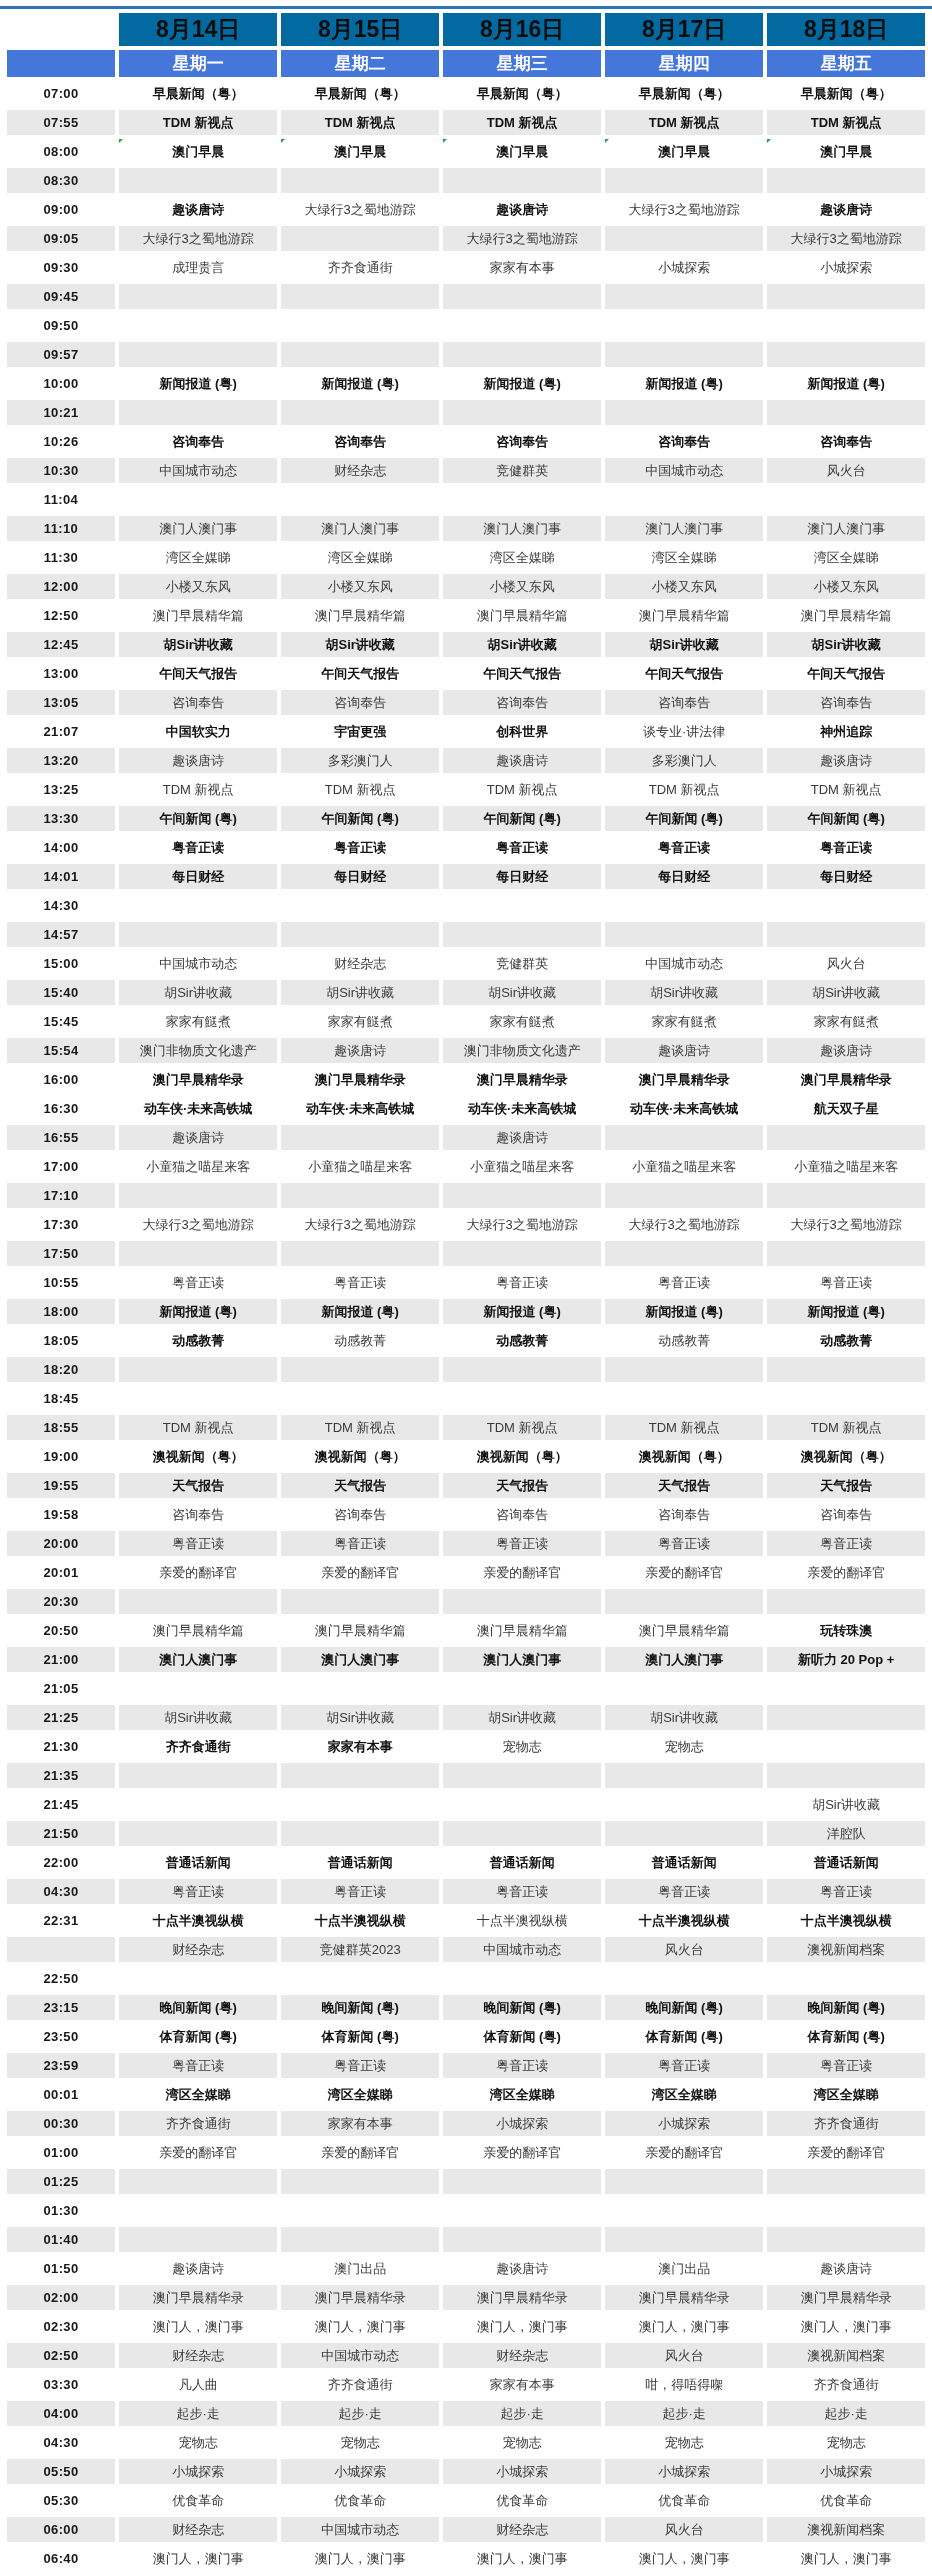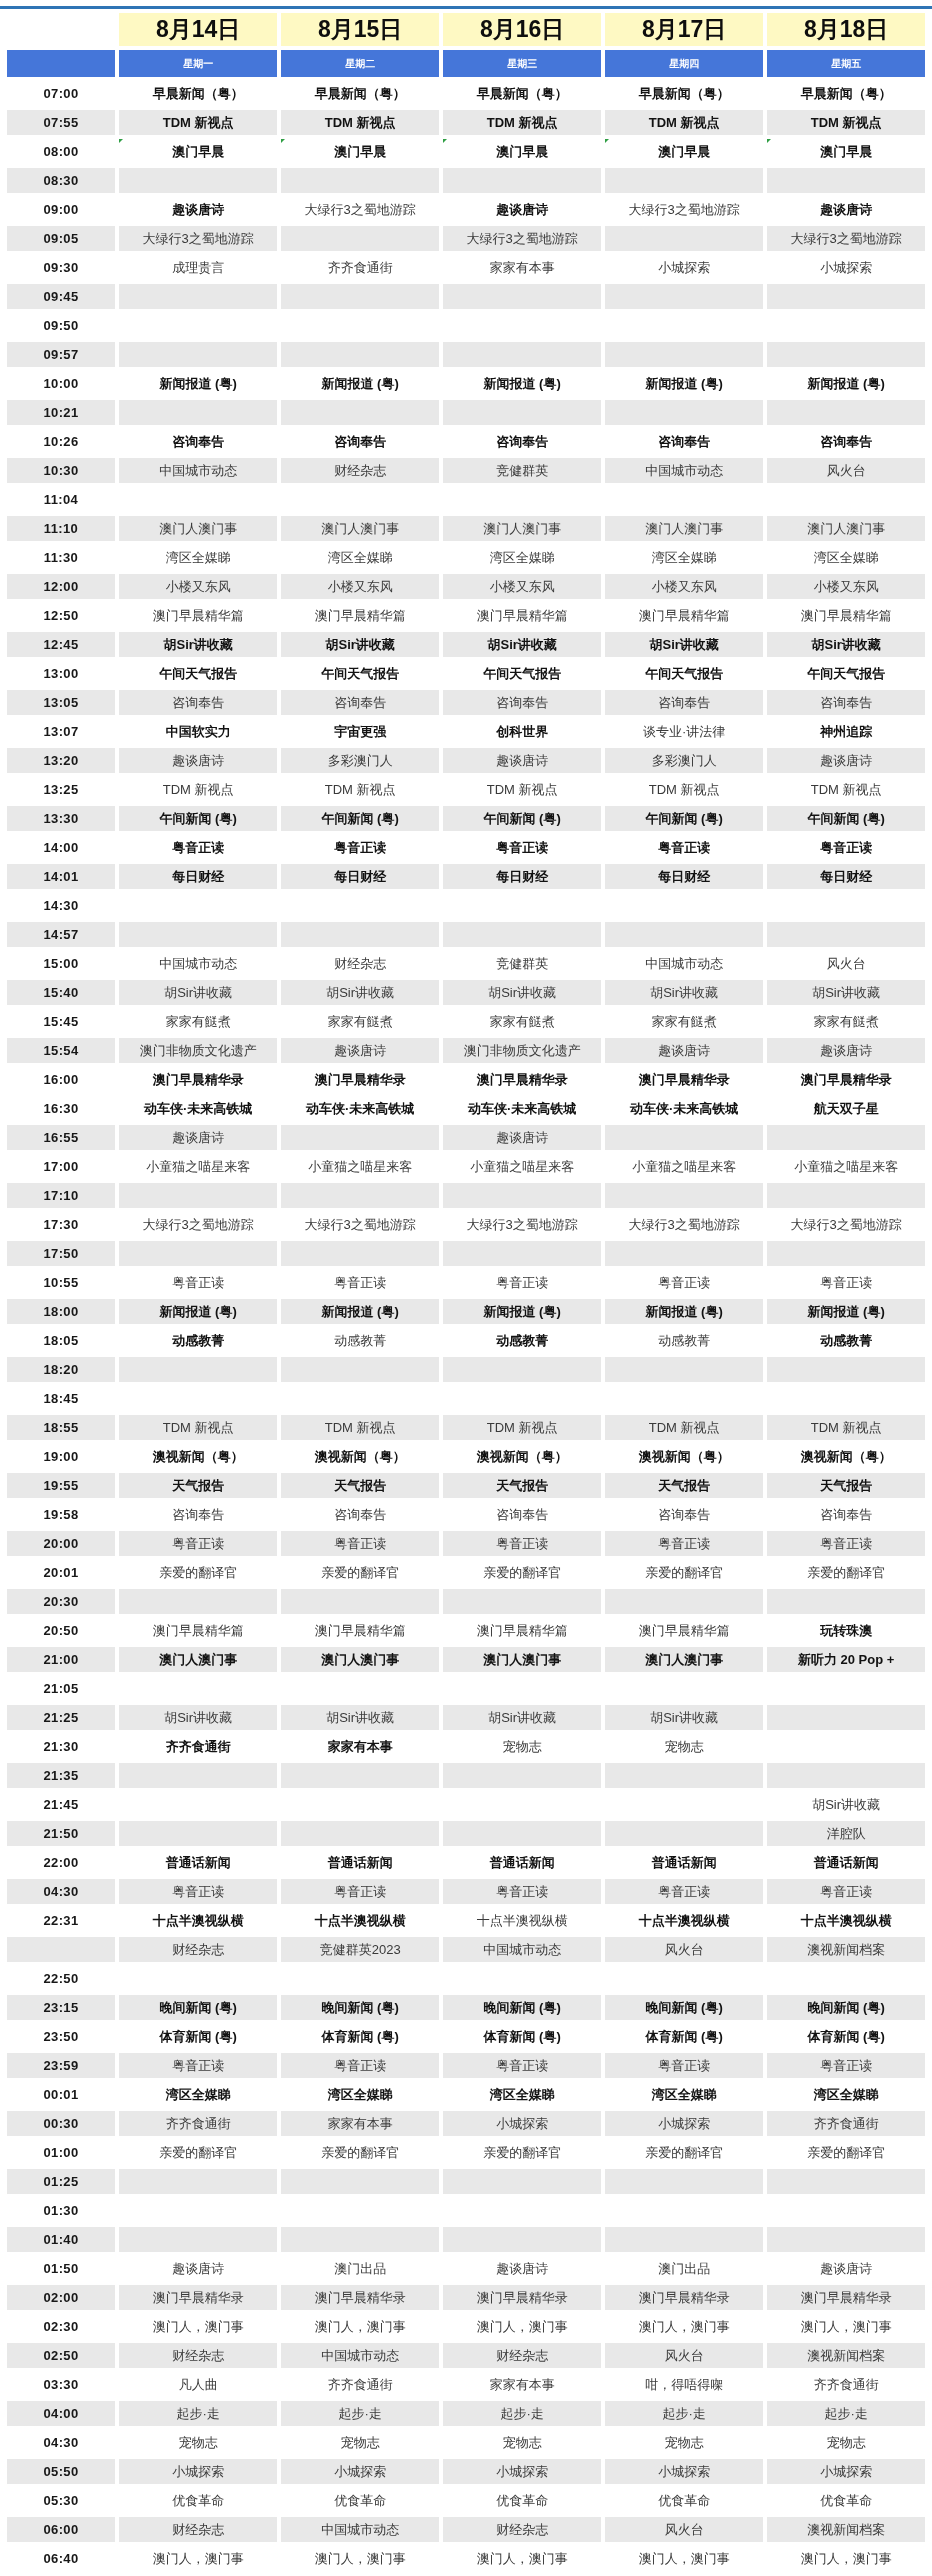--- a/index.html
+++ b/index.html
@@ -27,26 +27,26 @@
     position:relative;
     background:#ffffff;
   }
   .cell.g{background:#e8e8e8;}
   .cell.time{font-weight:700;color:#181818;letter-spacing:0.4px;}
   .cell.b{font-weight:700;color:#121212;}
   .date-cell{
     height:33px;line-height:33px;
     text-align:center;
     font-size:23px;font-weight:700;color:#0e0e0e;
-    background:#fef9c3;white-space:nowrap;
+    background:#0369a1;white-space:nowrap;
   }
   .day-cell{
     height:27px;line-height:27px;
     text-align:center;
-    font-size:10px;font-weight:700;color:#ffffff;
+    font-size:17px;font-weight:700;color:#ffffff;
     background:#4576d9;white-space:nowrap;
   }
   .stub{background:#ffffff;}
   .stub.blue{background:#4576d9;}
   .tri{
     position:absolute;left:0;top:-2.6px;width:0;height:0;
     border-top:7px solid #2f9e44;
     border-right:7px solid transparent;
   }
 </style>
@@ -193,21 +193,21 @@
     <div class="cell prog b">午间天气报告</div>
     <div class="cell prog b">午间天气报告</div>
     <div class="cell prog b">午间天气报告</div>
     <div class="cell prog b">午间天气报告</div>
     <div class="cell time g">13:05</div>
     <div class="cell prog g">咨询奉告</div>
     <div class="cell prog g">咨询奉告</div>
     <div class="cell prog g">咨询奉告</div>
     <div class="cell prog g">咨询奉告</div>
     <div class="cell prog g">咨询奉告</div>
-    <div class="cell time">13:07</div>
+    <div class="cell time">21:07</div>
     <div class="cell prog b">中国软实力</div>
     <div class="cell prog b">宇宙更强</div>
     <div class="cell prog b">创科世界</div>
     <div class="cell prog">谈专业·讲法律</div>
     <div class="cell prog b">神州追踪</div>
     <div class="cell time g">13:20</div>
     <div class="cell prog g">趣谈唐诗</div>
     <div class="cell prog g">多彩澳门人</div>
     <div class="cell prog g">趣谈唐诗</div>
     <div class="cell prog g">多彩澳门人</div>

